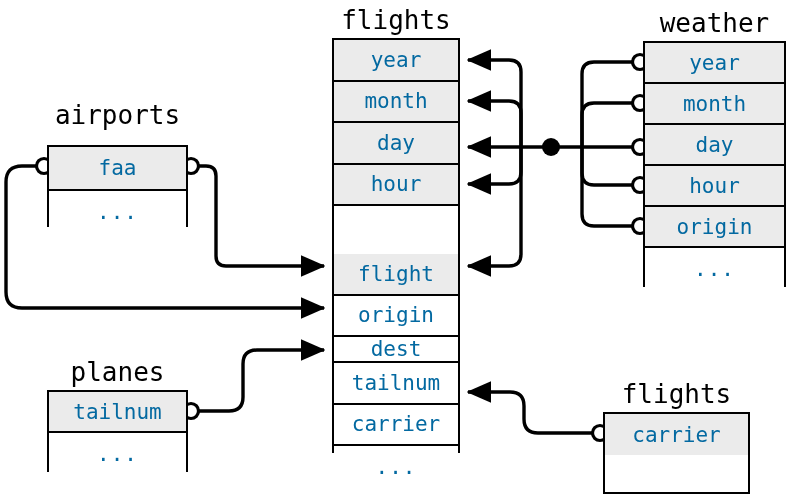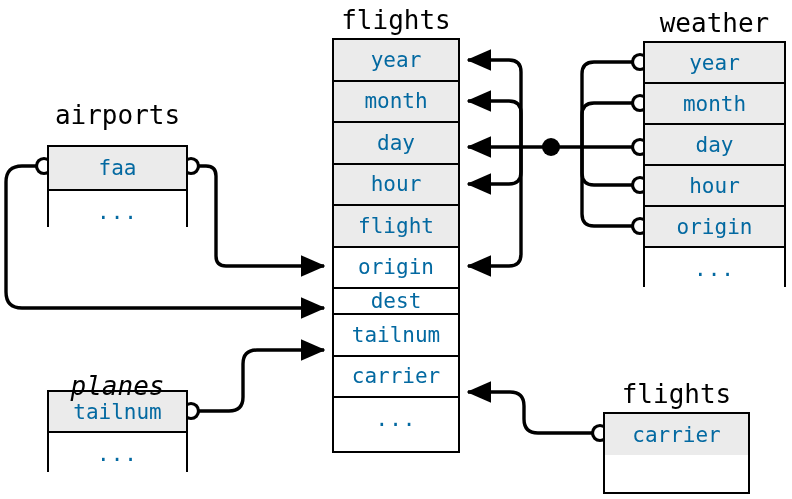--- a/index.html
+++ b/index.html
@@ -116,32 +116,32 @@
 
     <circle cx="551" cy="147" r="9" fill="#000000" stroke="none"></circle>
   </svg>
 
   <div id="tables-layer">
       <div class="entity-title" style="left: 47px; top: 100px; width: 141px;">airports</div>
       <div class="entity-table" style="left: 47px; top: 145px; width: 141px; height: 82px;">
         <div class="entity-row key-row" style="height: 44px;">faa</div>
         <div class="entity-row ellipsis-row" style="height: 41px;">...</div>
       </div>
-      <div class="entity-title" style="left: 47px; top: 371px; width: 141px; font-style: italic;">planes</div>
+      <div class="entity-title" style="left: 47px; top: 357px; width: 141px;">planes</div>
       <div class="entity-table" style="left: 47px; top: 390px; width: 141px; height: 82px;">
         <div class="entity-row key-row" style="height: 41px;">tailnum</div>
         <div class="entity-row ellipsis-row" style="height: 41px;">...</div>
       </div>
       <div class="entity-title" style="left: 332px; top: 5px; width: 128px;">flights</div>
       <div class="entity-table" style="left: 332px; top: 38px; width: 128px; height: 415px;">
         <div class="entity-row key-row" style="height: 41.5px;">year</div>
         <div class="entity-row key-row" style="height: 41.5px;">month</div>
         <div class="entity-row key-row" style="height: 41.5px;">day</div>
         <div class="entity-row key-row" style="height: 41.5px;">hour</div>
-        <div class="entity-row key-row" style="height: 41.5px;">flight</div>
+        <div class="entity-row key-row" style="height: 41.5px; margin-top: 48px;">flight</div>
         <div class="entity-row" style="height: 41.5px;">origin</div>
         <div class="entity-row" style="height: 26px;">dest</div>
         <div class="entity-row" style="height: 41.5px;">tailnum</div>
         <div class="entity-row" style="height: 41.5px;">carrier</div>
         <div class="entity-row ellipsis-row" style="height: 41.5px;">...</div>
       </div>
       <div class="entity-title" style="left: 643px; top: 8px; width: 143px;">weather</div>
       <div class="entity-table" style="left: 643px; top: 41px; width: 143px; height: 246px;">
         <div class="entity-row key-row" style="height: 41px;">year</div>
         <div class="entity-row key-row" style="height: 41px;">month</div>

